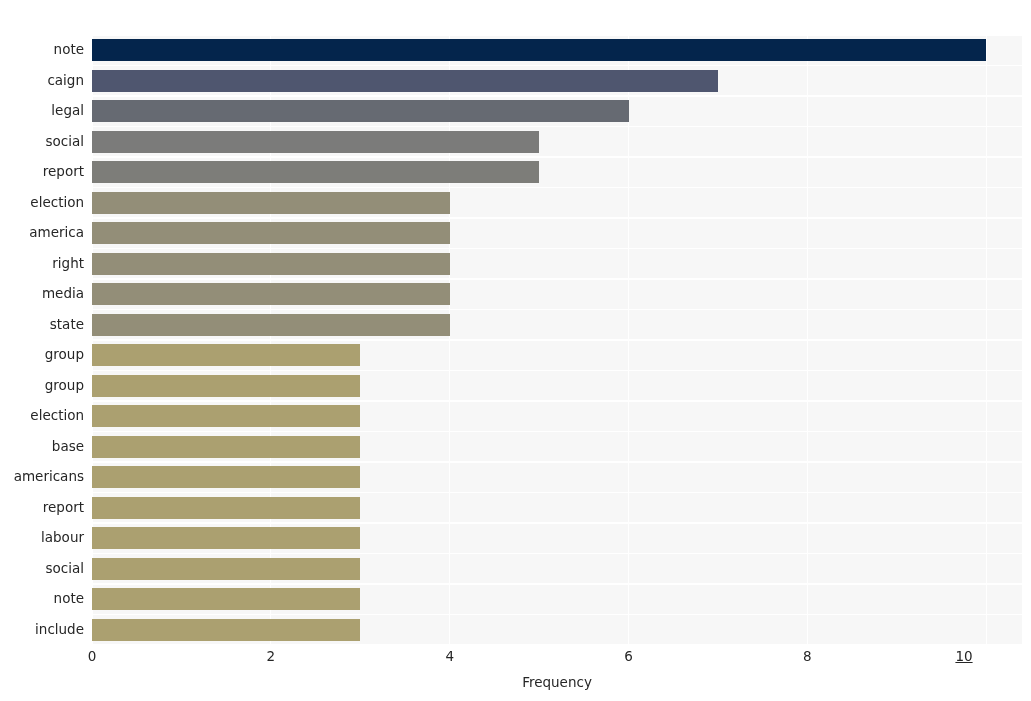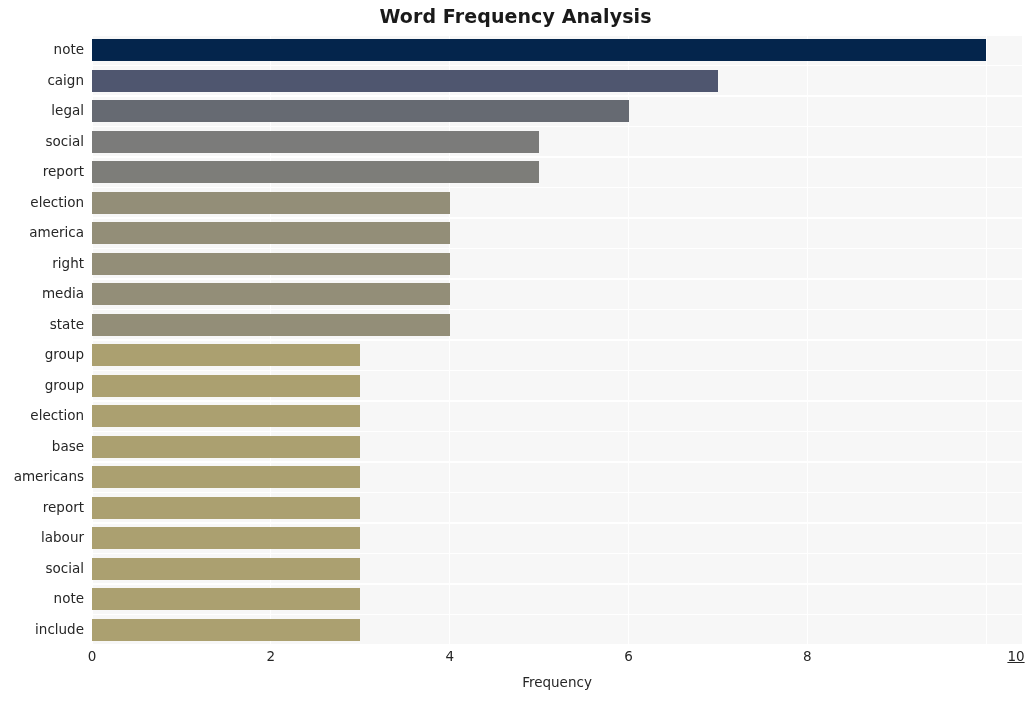--- a/index.html
+++ b/index.html
@@ -109,21 +109,20 @@
     text-align: center;
     font-size: 13.5px;
     color: #262626;
   }
 </style>
 </head>
 <body>
 
 <div id="figure">
 
-  <div id="chart-title">Word Frequency Analysis</div>
 
   <div id="plot-area">
       <div class="vgrid" style="left: -0.65px;"></div>
       <div class="vgrid" style="left: 178.196px;"></div>
       <div class="vgrid" style="left: 357.042px;"></div>
       <div class="vgrid" style="left: 535.888px;"></div>
       <div class="vgrid" style="left: 714.735px;"></div>
       <div class="vgrid" style="left: 893.581px;"></div>
       <div class="hgrid" style="top: -0.65px;"></div>
       <div class="hgrid" style="top: 29.85px;"></div>
@@ -190,18 +189,18 @@
       <div class="ylabel" style="top: 557.25px; margin-left: 40px;">note</div>
       <div class="ylabel" style="top: 587.75px; padding-left: 19px;">include</div>
     </div>
 
   <div id="x-ticks">
       <div class="xtick" style="left: 92px;">0</div>
       <div class="xtick" style="left: 270.846px;">2</div>
       <div class="xtick" style="left: 449.692px;">4</div>
       <div class="xtick" style="left: 628.538px;">6</div>
       <div class="xtick" style="left: 807.385px;">8</div>
-      <div class="xtick" style="left: 1016px; text-decoration: underline;">10</div>
+      <div class="xtick" style="left: 964px; text-decoration: underline;">10</div>
     </div>
 
   <div id="x-axis-label">Frequency</div>
 
 </div>
 
 </body></html>

